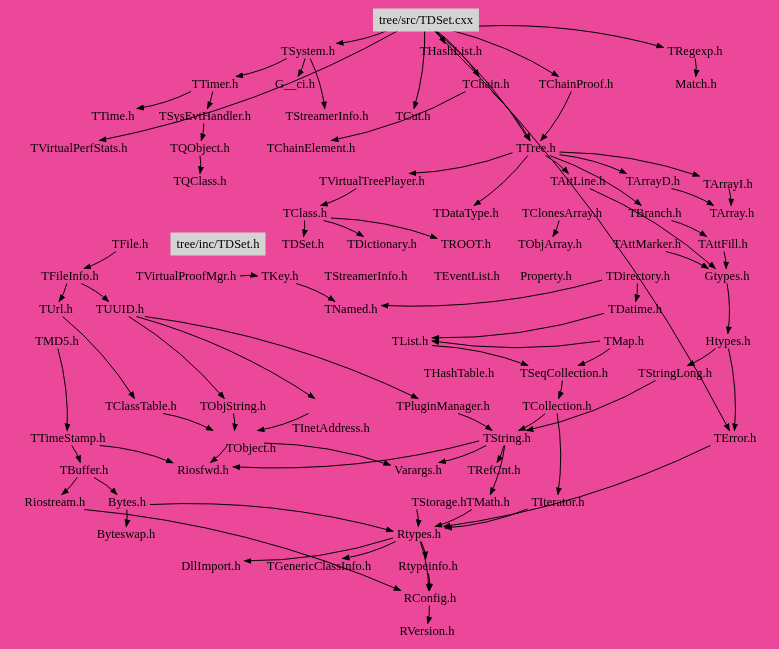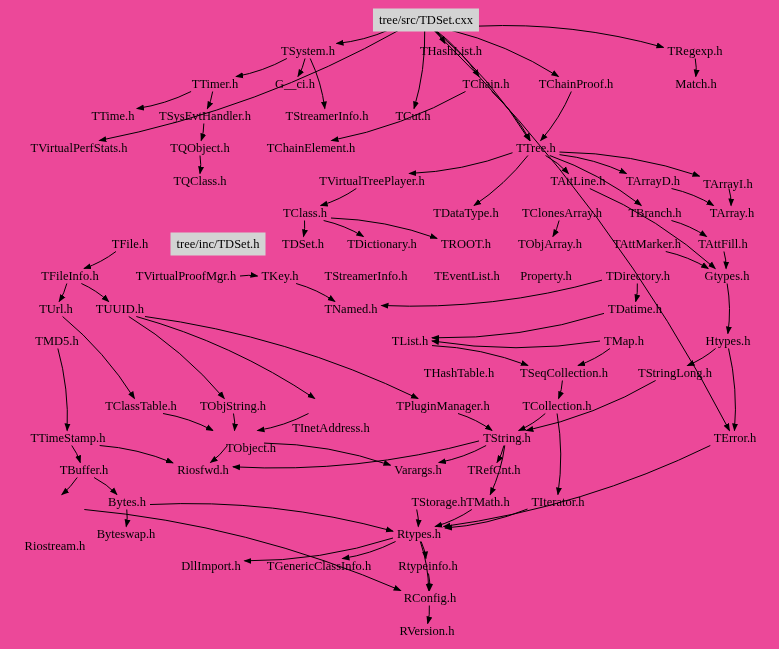--- a/index.html
+++ b/index.html
@@ -169,21 +169,21 @@
       <div class="node" style="left: 443px; top: 406px;">TPluginManager.h</div>
       <div class="node" style="left: 557px; top: 406px;">TCollection.h</div>
       <div class="node" style="left: 68px; top: 438px;">TTimeStamp.h</div>
       <div class="node" style="left: 251px; top: 438px; margin-top: 10px;">TObject.h</div>
       <div class="node" style="left: 507px; top: 438px;">TString.h</div>
       <div class="node" style="left: 735px; top: 438px;">TError.h</div>
       <div class="node" style="left: 84px; top: 470px;">TBuffer.h</div>
       <div class="node" style="left: 203px; top: 470px;">Riosfwd.h</div>
       <div class="node" style="left: 418px; top: 470px;">Varargs.h</div>
       <div class="node" style="left: 494px; top: 470px;">TRefCnt.h</div>
-      <div class="node" style="left: 55px; top: 502px; margin-top: 44px;">Riostream.h</div>
+      <div class="node" style="left: 55px; top: 502px;">Riostream.h</div>
       <div class="node" style="left: 127px; top: 502px;">Bytes.h</div>
       <div class="node" style="left: 439px; top: 502px;">TStorage.h</div>
       <div class="node" style="left: 488px; top: 502px;">TMath.h</div>
       <div class="node" style="left: 558px; top: 502px; text-align: center;">TIterator.h</div>
       <div class="node" style="left: 126px; top: 534px;">Byteswap.h</div>
       <div class="node" style="left: 419px; top: 534px;">Rtypes.h</div>
       <div class="node" style="left: 211px; top: 566px;">DllImport.h</div>
       <div class="node" style="left: 319px; top: 566px;">TGenericClassInfo.h</div>
       <div class="node" style="left: 428px; top: 566px;">Rtypeinfo.h</div>
       <div class="node" style="left: 430px; top: 598px;">RConfig.h</div>

